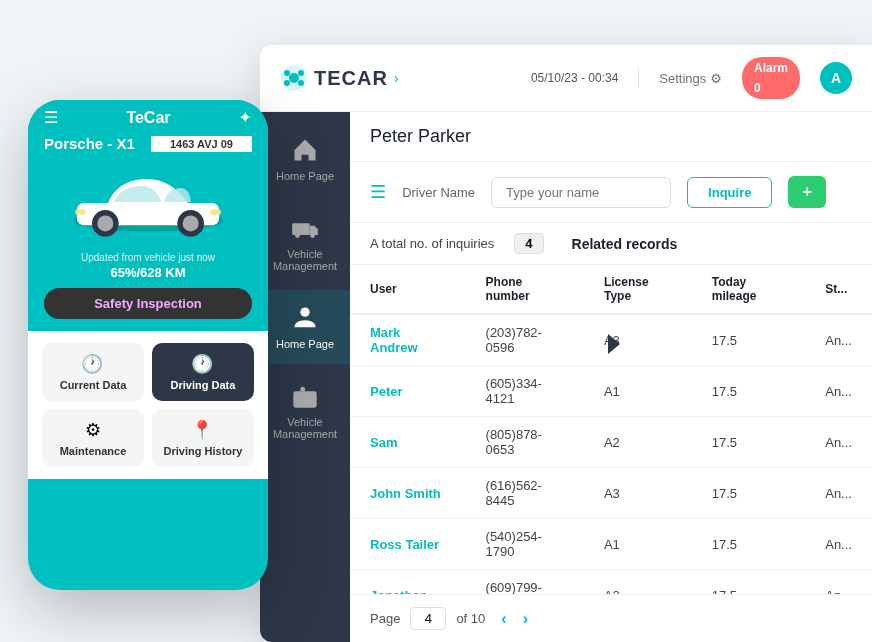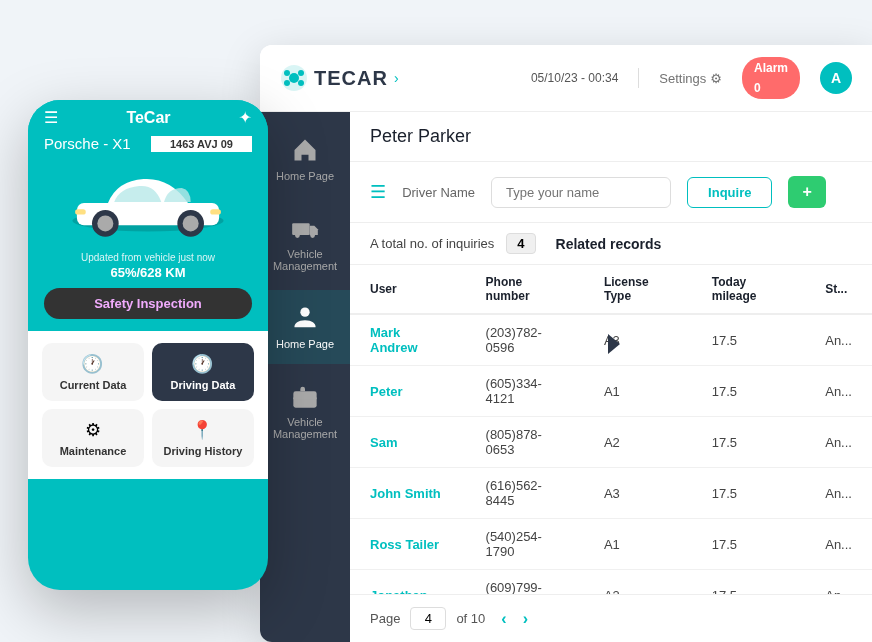--- a/index.html
+++ b/index.html
@@ -44,21 +44,21 @@
 
     .car-label {
       display: flex;
       justify-content: space-between;
       align-items: center;
       margin-bottom: 6px;
     }
 
     .car-name {
       color: white;
-      font-weight: 400;
+      font-weight: 700;
       font-size: 15px;
     }
 
     .car-plate {
       background: white;
       color: #333;
       font-size: 11px;
       padding: 2px 19px;
       border-radius: 0;
       font-weight: 600;
@@ -359,21 +359,21 @@
       padding: 7px 14px;
       font-size: 16px;
       font-weight: 700;
       cursor: pointer;
     }
 
     .records-info {
       padding: 10px 20px;
       display: flex;
       align-items: center;
-      gap: 12px;
+      gap: 20px;
       border-bottom: 1px solid #eee;
     }
 
     .records-label {
       font-size: 13px;
       color: #444;
     }
 
     .records-count {
       background: #f0f0f0;

